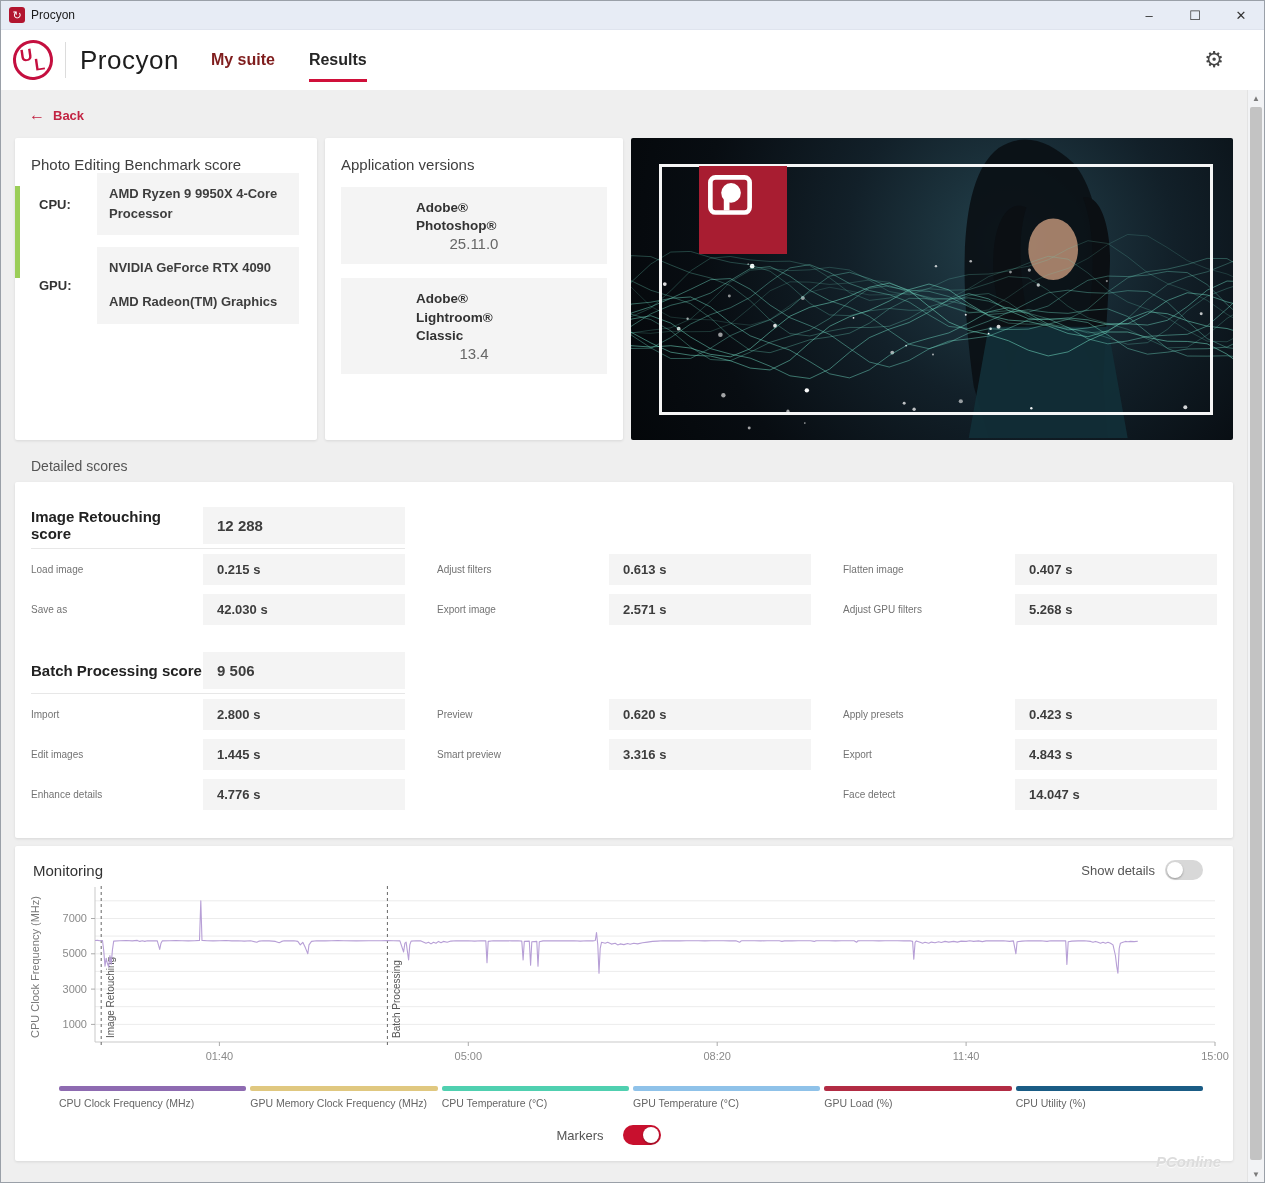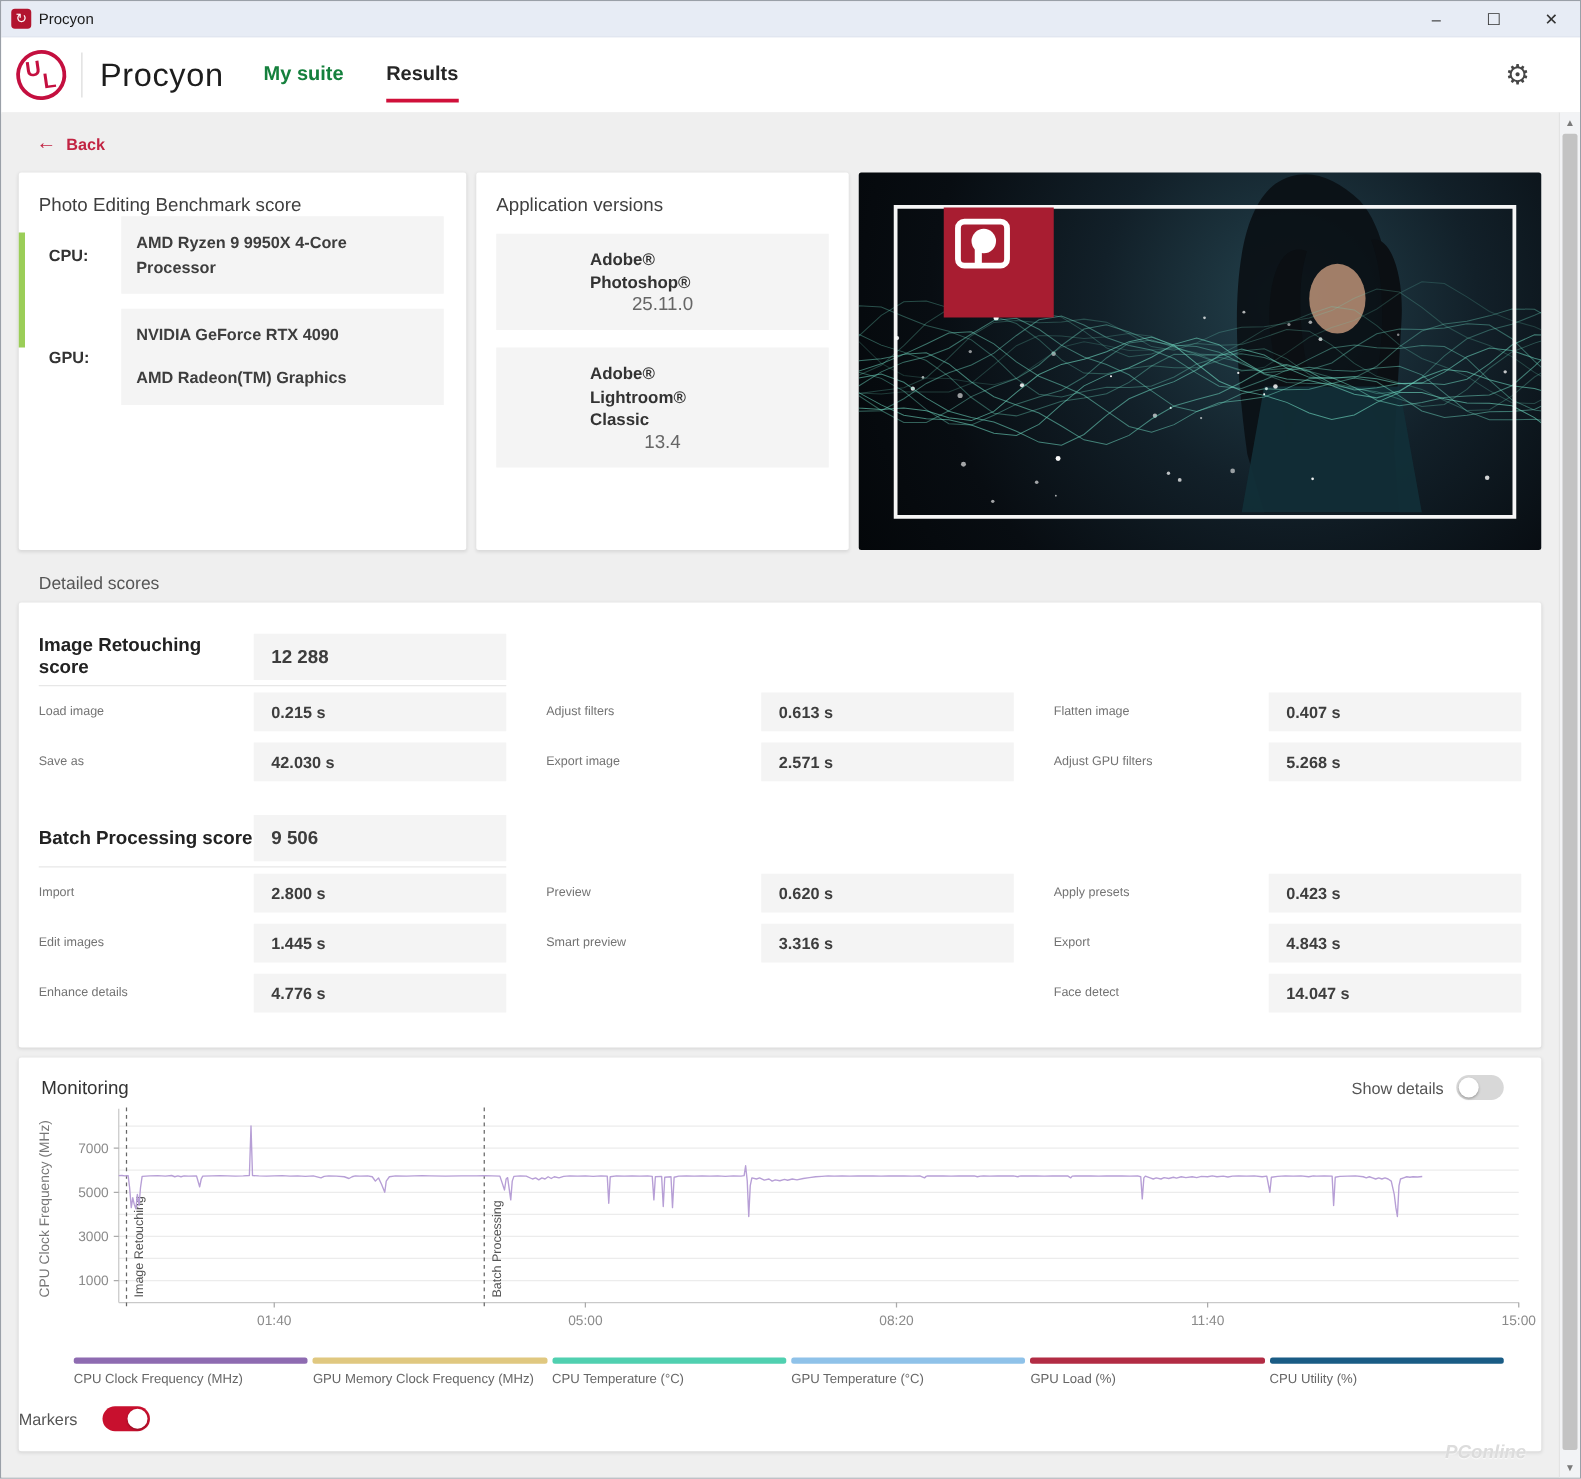--- a/index.html
+++ b/index.html
@@ -14,36 +14,36 @@
   .tb-btn{width:46px;height:28px;display:flex;align-items:center;justify-content:center;font-size:13px;color:#333;}
 
   
   .header{height:60px;background:#ffffff;display:flex;align-items:center;border-bottom:1px solid #e7e7e7;}
   .ul-logo{width:40px;height:40px;border:3px solid #c40f3f;border-radius:50%;margin-left:12px;position:relative;transform:rotate(-8deg);box-sizing:border-box;background:#fff;}
   .ul-logo .u{position:absolute;left:5px;top:2px;font-size:17px;font-weight:bold;color:#c40f3f;}
   .ul-logo .l{position:absolute;right:6px;bottom:1px;font-size:17px;font-weight:bold;color:#c40f3f;}
   .brand-divider{width:1px;height:36px;background:#dcdcdc;margin:0 14px 0 12px;}
   .brand{font-size:26px;color:#1d1d1d;letter-spacing:.5px;}
   .nav{display:flex;margin-left:32px;gap:34px;height:60px;align-items:center;}
-  .nav-item{font-size:16px;font-weight:bold;color:#15803d;height:60px;display:flex;align-items:center;position:relative;}
+  .nav-item{font-size:16px;font-weight:bold;color:#7f1d1d;height:60px;display:flex;align-items:center;position:relative;}
   .nav-item.active{color:#262626;}
   .nav-item.active::after{content:"";position:absolute;left:0;right:0;bottom:8px;height:3px;background:#d0103a;}
   .gear{margin-left:auto;margin-right:40px;font-size:22px;color:#464646;}
 
   
   .content{position:absolute;top:89px;left:0;right:17px;bottom:0;background:#efefef;padding:0 14px;box-sizing:border-box;}
   .back-row{height:34px;display:flex;align-items:center;gap:8px;margin:8px 0 6px 14px;}
   .back-arrow{color:#c22443;font-size:16px;font-weight:bold;}
   .back-label{color:#c22443;font-size:13px;font-weight:bold;}
 
   .card{background:#fff;box-shadow:0 1px 3px rgba(0,0,0,.10);border-radius:2px;}
   .row1{display:flex;gap:8px;height:302px;}
 
   
-  .score-card{width:358px;box-sizing:border-box;position:relative;padding:18px 0 0 0;flex:none;}
+  .score-card{width:302px;box-sizing:border-box;position:relative;padding:18px 0 0 0;flex:none;}
   .score-card .title{font-size:15px;color:#3f3f3f;padding-left:16px;}
   .green-bar{position:absolute;left:0;top:48px;width:5px;height:92px;background:#9bce58;}
   .big-score{font-size:44px;font-weight:bold;color:#1c1c1c;text-align:center;margin:26px 0 34px 0;letter-spacing:1px;}
   .hw-row{display:flex;align-items:center;margin:0 2px 12px 24px;}
   .hw-label{width:58px;font-size:13px;font-weight:bold;color:#333;}
   .hw-box{flex:1;background:#f4f4f4;margin-right:16px;padding:11px 12px;font-size:13px;font-weight:bold;color:#3d3d3d;line-height:1.55;}
   .hw-box .line2{margin-top:14px;}
 
   
   .versions-card{width:298px;box-sizing:border-box;padding:18px 16px 0 16px;flex:none;}
@@ -82,21 +82,21 @@
   .toggle.on{background:#c8102e;}
   .toggle.on .knob{right:2px;}
   .knob{position:absolute;top:2px;width:16px;height:16px;border-radius:50%;background:#fff;box-shadow:0 1px 2px rgba(0,0,0,.3);}
   #chart-svg{display:block;width:1206px;height:200px;margin-left:8px;}
   #chart-svg text.tick{font-size:11px;fill:#8a8a8a;font-family:"Liberation Sans",sans-serif;}
   #chart-svg text.ylabel{font-size:11px;fill:#777;font-family:"Liberation Sans",sans-serif;}
   #chart-svg text.mlabel{font-size:10px;fill:#555;font-family:"Liberation Sans",sans-serif;}
   .legend{display:grid;grid-template-columns:repeat(6,1fr);gap:4px;margin:4px 30px 0 44px;}
   .legend-item .bar{height:5px;border-radius:2px;}
   .legend-item .lbl{font-size:10.5px;color:#666;margin-top:6px;}
-  .markers-row{display:flex;justify-content:flex-start;align-items:center;gap:20px;margin:16px 30px 6px 0;}
+  .markers-row{display:flex;justify-content:center;align-items:center;gap:20px;margin:16px 30px 6px 0;}
   .markers-row .lbl{font-size:13px;color:#555;}
 
   .watermark{position:absolute;right:26px;bottom:12px;font-size:15px;font-weight:bold;color:#dcdcdc;font-style:italic;text-shadow:0 1px 1px rgba(255,255,255,.8);}
 
   
   .scrollbar{position:absolute;top:89px;right:0;bottom:0;width:17px;background:#f2f3f5;border-left:1px solid #e3e3e3;box-sizing:border-box;}
   .sb-btn{height:16px;display:flex;align-items:center;justify-content:center;font-size:8px;color:#7a7a7a;}
   .sb-btn.bottom{position:absolute;bottom:0;left:0;right:0;}
   .sb-thumb{position:absolute;left:2px;right:2px;top:17px;bottom:22px;background:#c3c3c3;border-radius:2px;}
 </style>

